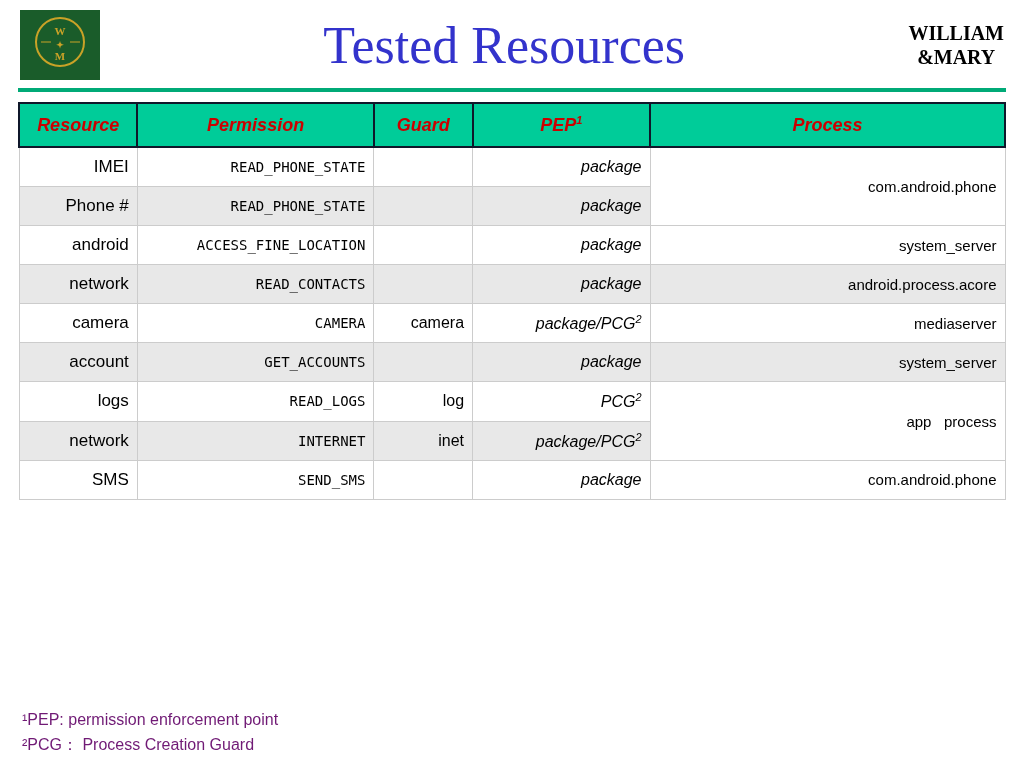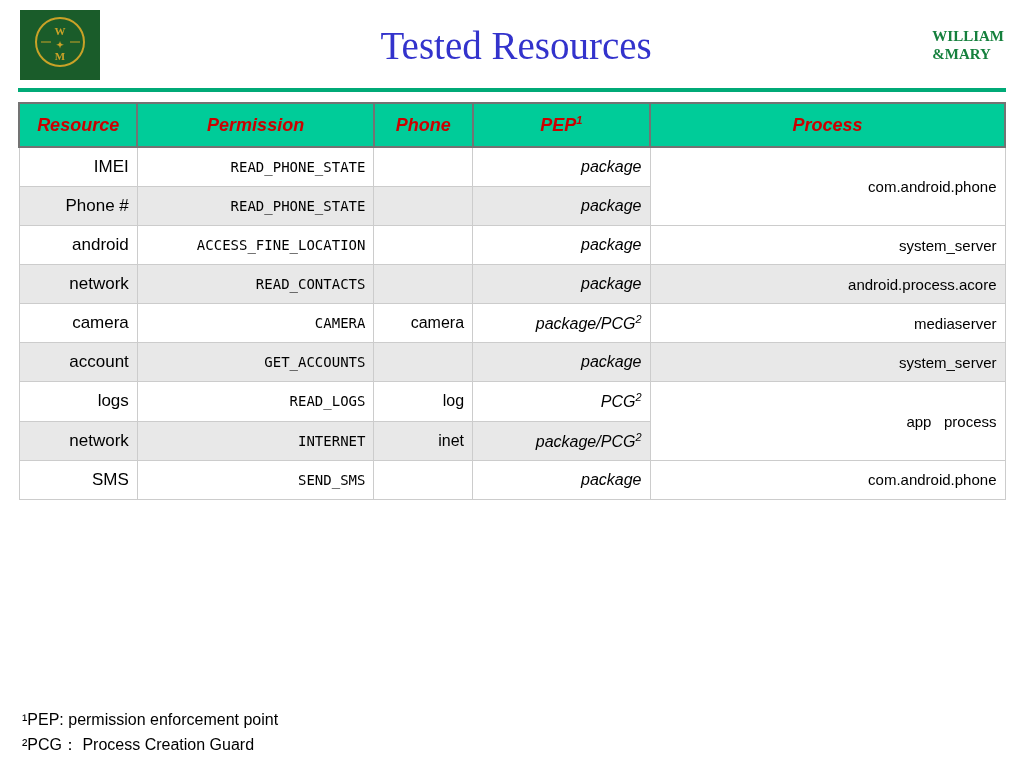--- a/index.html
+++ b/index.html
@@ -42,31 +42,31 @@
       color: #c9a227;
       font-size: 28px;
       font-weight: bold;
       font-family: serif;
       text-align: center;
       line-height: 1;
     }
 
     .page-title {
       color: #3333cc;
-      font-size: 39px;
+      font-size: 52px;
       font-family: Georgia, serif;
       font-weight: normal;
       text-align: center;
       flex: 1;
     }
 
     .wm-text-logo {
-      text-align: left;
-      color: #15803d;
-      font-size: 15px;
+      text-align: center;
+      color: #000000;
+      font-size: 20px;
       font-family: serif;
       font-weight: bold;
       line-height: 1.2;
       flex-shrink: 0;
     }
 
     
     .divider {
       height: 4px;
       background: #00aa77;
@@ -86,21 +86,21 @@
     }
 
     
     thead tr th {
       background: #00cc99;
       color: #cc0000;
       font-weight: bold;
       font-size: 18px;
       font-style: italic;
       padding: 10px 8px;
-      border: 2px solid #737373;
+      border: 2px solid #0f172a;
       text-align: center;
     }
 
     
     tbody tr td {
       border: 1px solid #cccccc;
       padding: 9px 8px;
       text-align: right;
       font-size: 16px;
       color: #000;
@@ -145,21 +145,21 @@
     
     .sms-resource {
       font-weight: bold;
       font-size: 20px;
     }
 
     
     .footnotes {
       padding: 14px 22px 10px 22px;
       font-size: 16px;
-      color: #000000;
+      color: #701a75;
       line-height: 1.6;
     }
 
     
     col.col-resource { width: 12%; }
     col.col-permission { width: 24%; }
     col.col-group { width: 10%; }
     col.col-pep { width: 18%; }
     col.col-process { width: 36%; }
   </style>
@@ -200,21 +200,21 @@
         <col class="col-resource">
         <col class="col-permission">
         <col class="col-group">
         <col class="col-pep">
         <col class="col-process">
       </colgroup>
       <thead>
         <tr>
           <th>Resource</th>
           <th>Permission</th>
-          <th>Phone</th>
+          <th>Guard</th>
           <th>PEP<sup>1</sup></th>
           <th>Process</th>
         </tr>
       </thead>
       <tbody>
 
         <tr style="background:#fff;">
           <td class="resource">IMEI</td>
           <td class="permission">READ_PHONE_STATE</td>
           <td class="group"></td>

